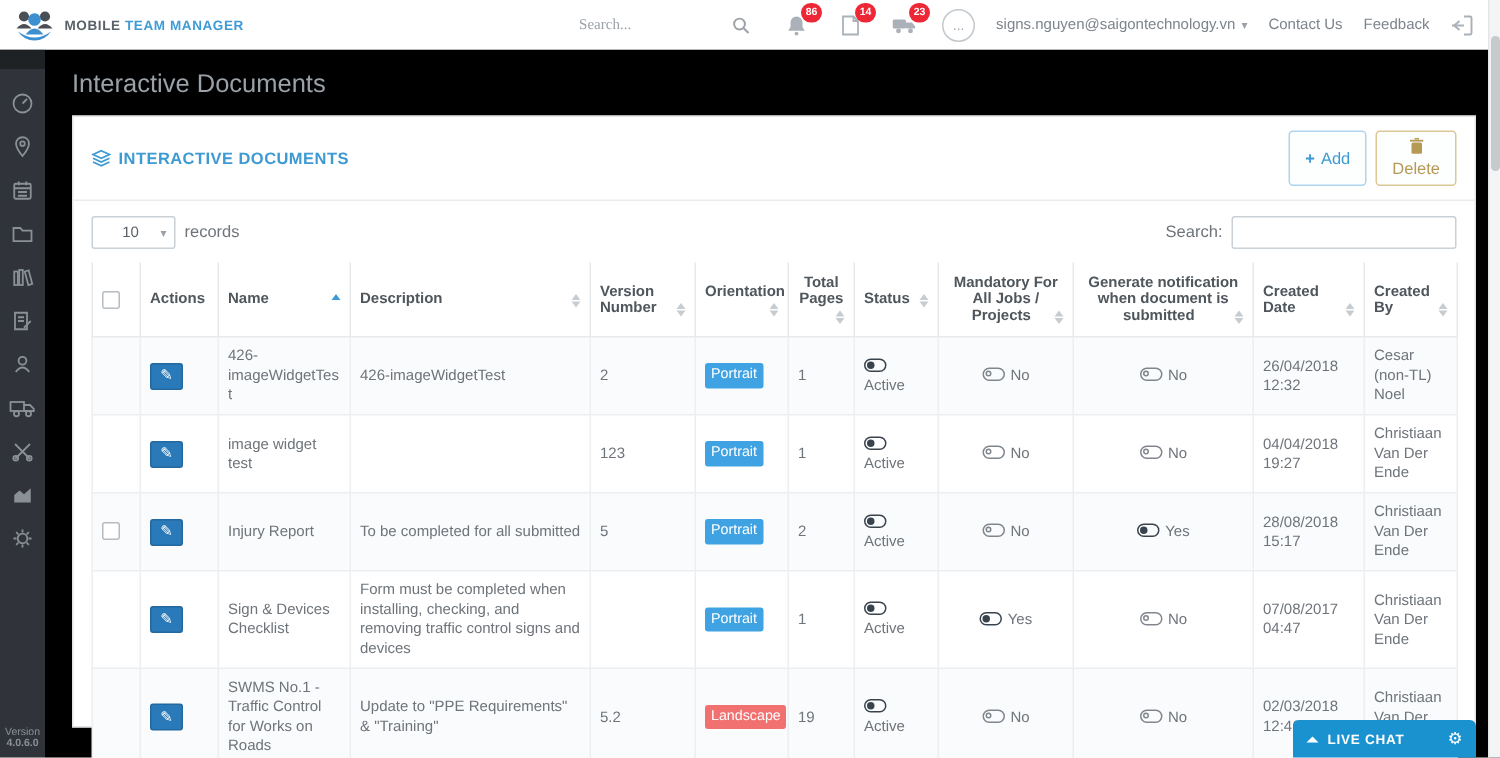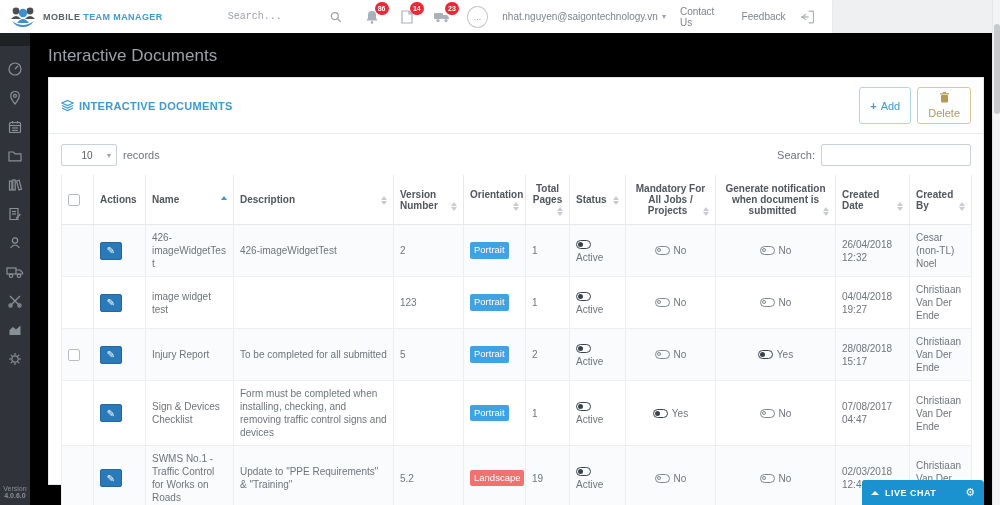--- a/index.html
+++ b/index.html
@@ -1,28 +1,28 @@
 <!DOCTYPE html>
 <html><head>
 <meta charset="utf-8">
 <style>
   * { margin:0; padding:0; box-sizing:border-box; }
   html,body { width:1000px; height:505px; overflow:hidden;
     font-family:"Liberation Sans","DejaVu Sans",sans-serif; background:#eef0f1; }
 
   
-  .topbar { position:absolute; top:0; left:0; width:832px; height:33px; background:#ffffff;
+  .topbar { position:absolute; top:0; left:0; width:1000px; height:33px; background:#ffffff;
     display:flex; align-items:center; z-index:30; box-shadow:0 1px 2px rgba(0,0,0,.08); }
   .logo-wrap { display:flex; align-items:center; gap:5px; padding-left:8px; width:230px; }
   .logo-text { font-size:9px; font-weight:bold; letter-spacing:.4px; white-space:nowrap; }
   .logo-text .t1 { color:#5a6068; }
   .logo-text .t2 { color:#3e9bd6; }
   .topbar-right { display:flex; align-items:center; gap:14px; margin-left:auto; padding-right:18px; }
   .search-input { border:none; outline:none; font-size:10px; color:#8d949b; width:88px;
-    font-family:Liberation Mono, monospace; background:transparent; }
+    font-family:Liberation Serif, serif; background:transparent; }
   .search-input::placeholder { color:#9aa1a8; }
   .hdr-icon { position:relative; width:22px; height:20px; display:flex; align-items:center;
     justify-content:center; cursor:pointer; }
   .badge { position:absolute; top:-5px; right:-6px; min-width:14px; height:13px; background:#ee2737;
     color:#fff; font-size:7px; font-weight:bold; border-radius:8px; display:flex; align-items:center;
     justify-content:center; padding:0 3px; }
   .avatar { width:22px; height:22px; border-radius:50%; border:1px solid #c3c8cd; color:#9aa1a8;
     font-size:9px; display:flex; align-items:center; justify-content:center; background:#fff; }
   .user-email { font-size:10px; color:#7d848c; display:flex; align-items:center; gap:4px; cursor:pointer; }
   .chev { font-size:8px; color:#9aa1a8; font-family:"DejaVu Sans",sans-serif; }
@@ -148,21 +148,21 @@
       <svg width="16" height="12" viewBox="0 0 16 12" style="fill:#aab1b8">
         <rect x="0" y="2" width="9" height="6" rx="1"></rect>
         <path d="M9 4 h4 l2 2.5 v1.5 h-6 z"></path>
         <circle cx="4" cy="9.6" r="1.6"></circle>
           <circle cx="12" cy="9.6" r="1.6"></circle>
       </svg>
       <span class="badge">23</span>
     </div>
     <div class="avatar">...</div>
     <div class="user-email">
-      <span>nhat.nguyen@saigontechnology.vn</span>
+      <span>signs.nguyen@saigontechnology.vn</span>
       <span class="chev">▾</span>
     </div>
     <span class="hdr-link">Contact Us</span>
     <span class="hdr-link">Feedback</span>
     <svg width="15" height="14" viewBox="0 0 15 14" style="fill:none;stroke:#aab1b8;stroke-width:1.3">
       <path d="M9 1 h4 a1 1 0 0 1 1 1 v10 a1 1 0 0 1 -1 1 h-4"></path>
       <line x1="1" y1="7" x2="9" y2="7"></line>
         <path d="M6 4 l-3.5 3 l3.5 3" fill="none"></path>
     </svg>
   </div>

